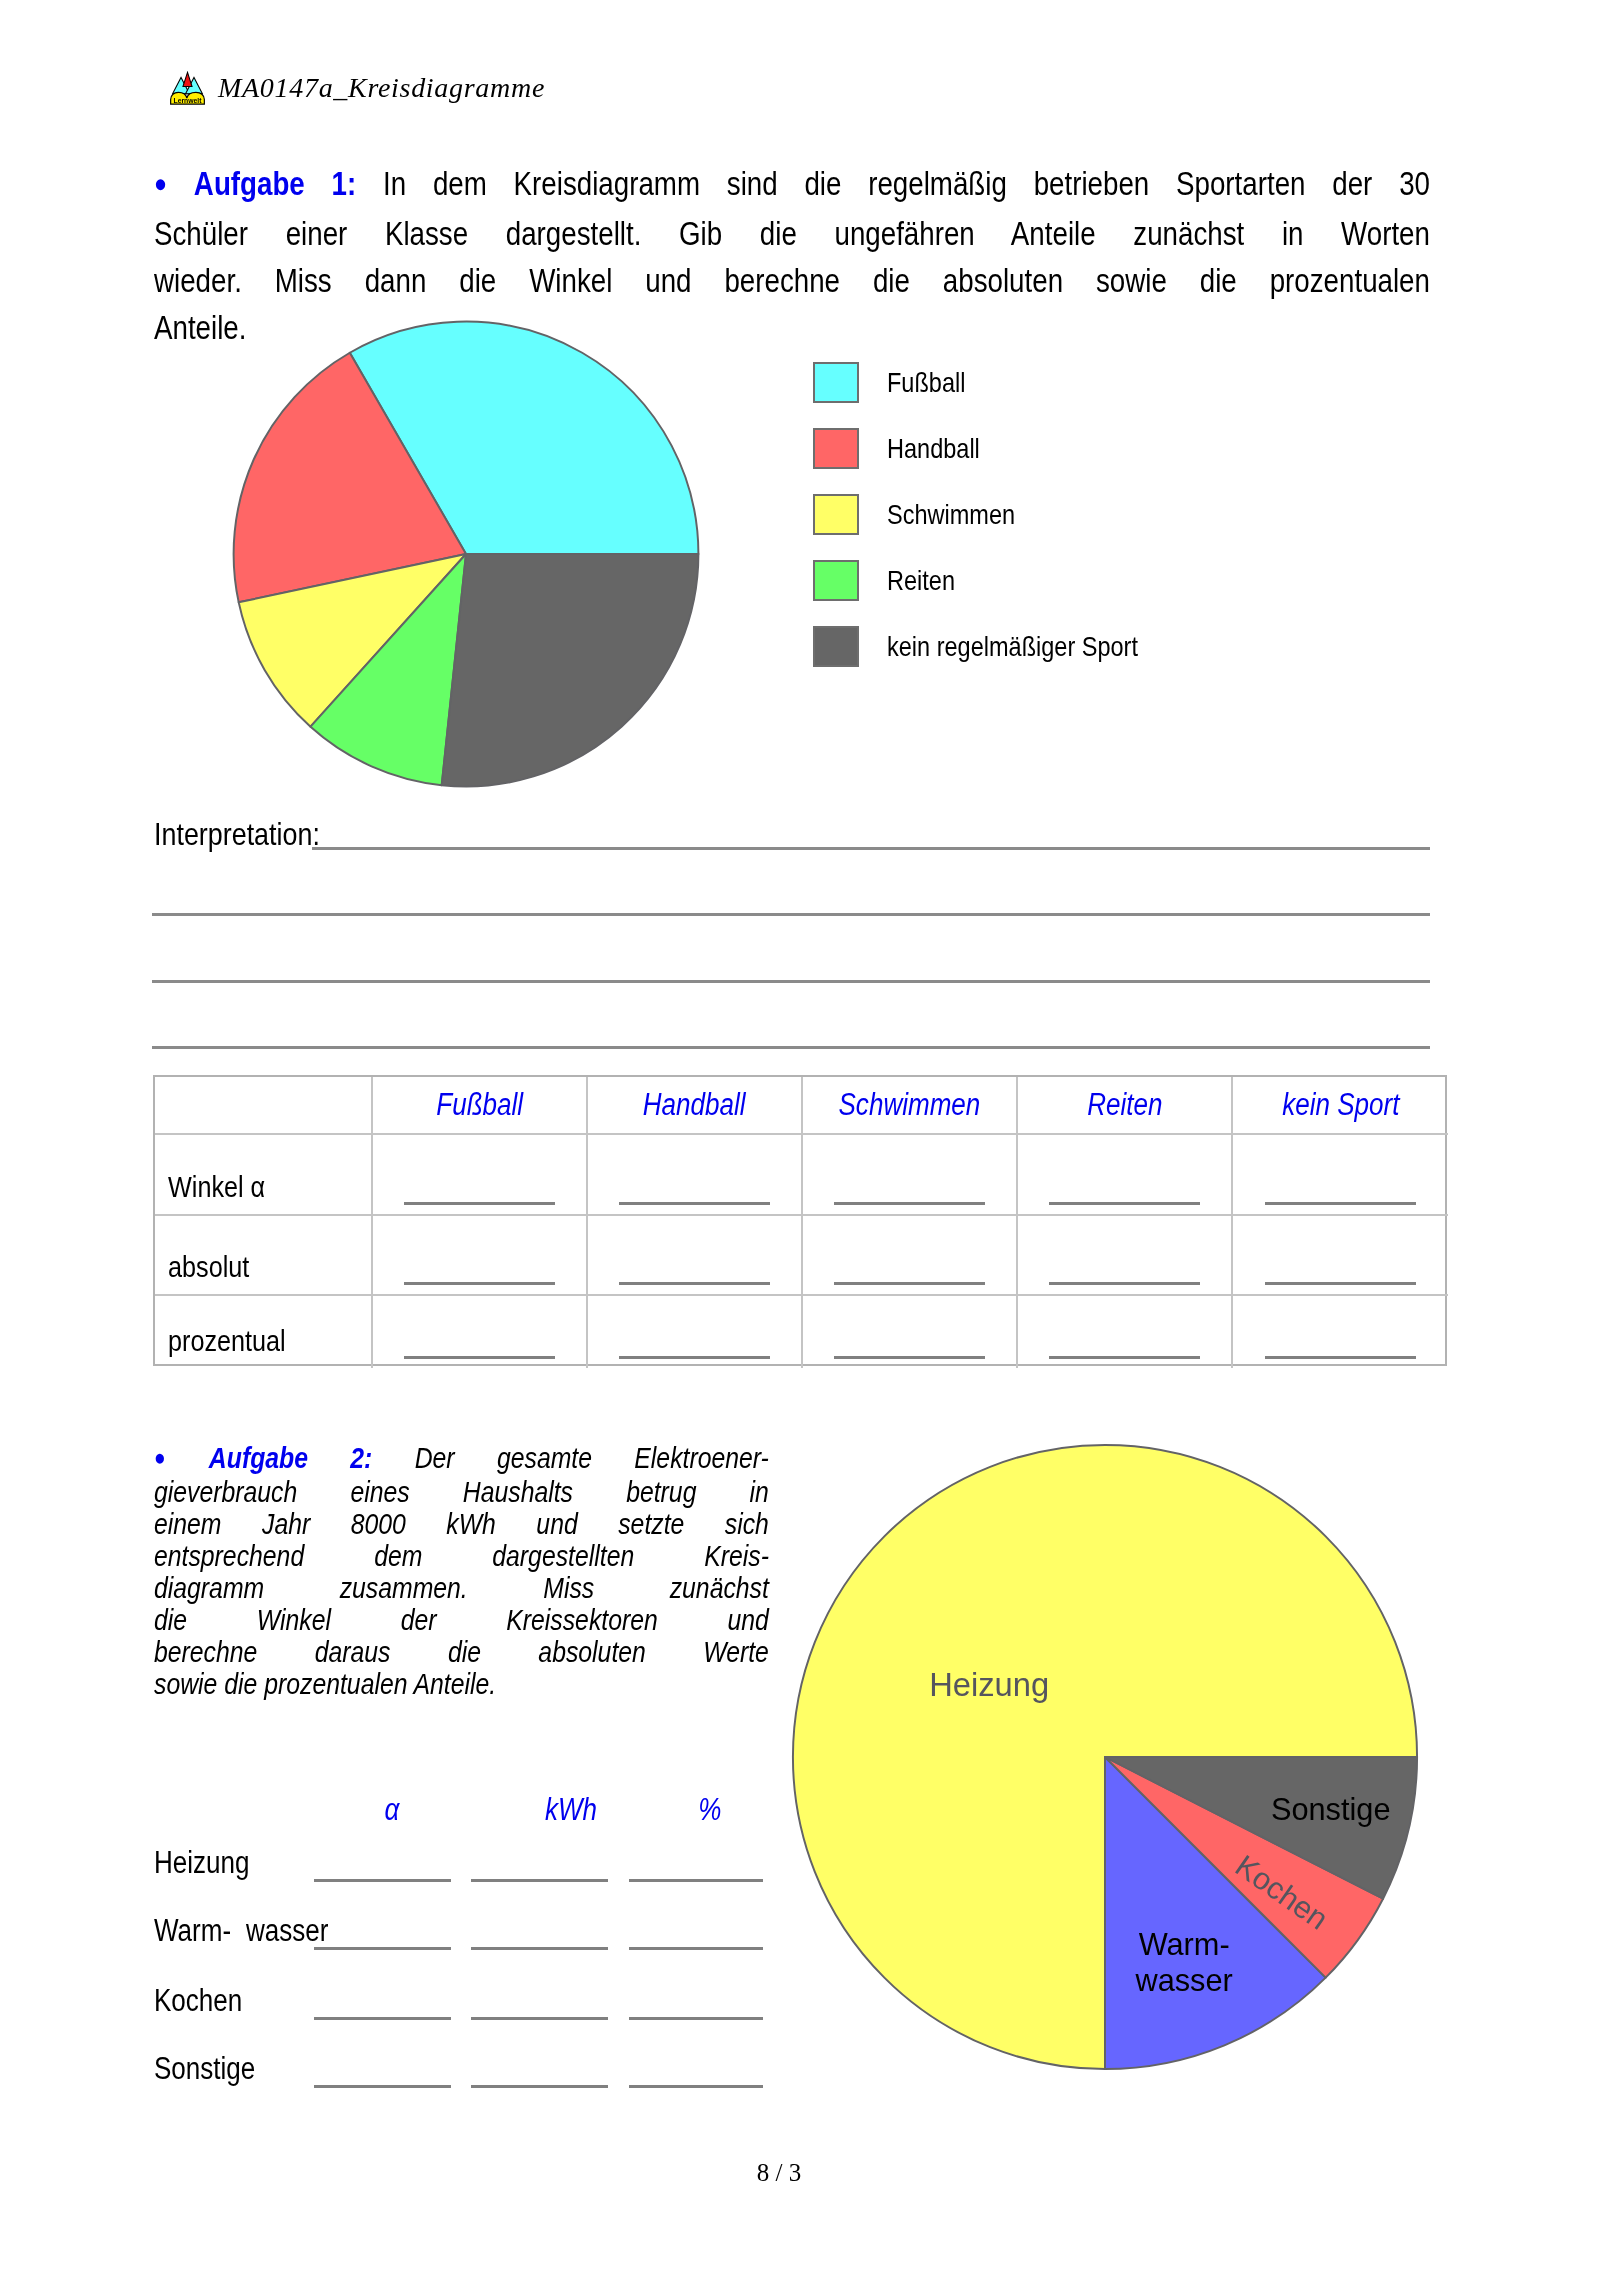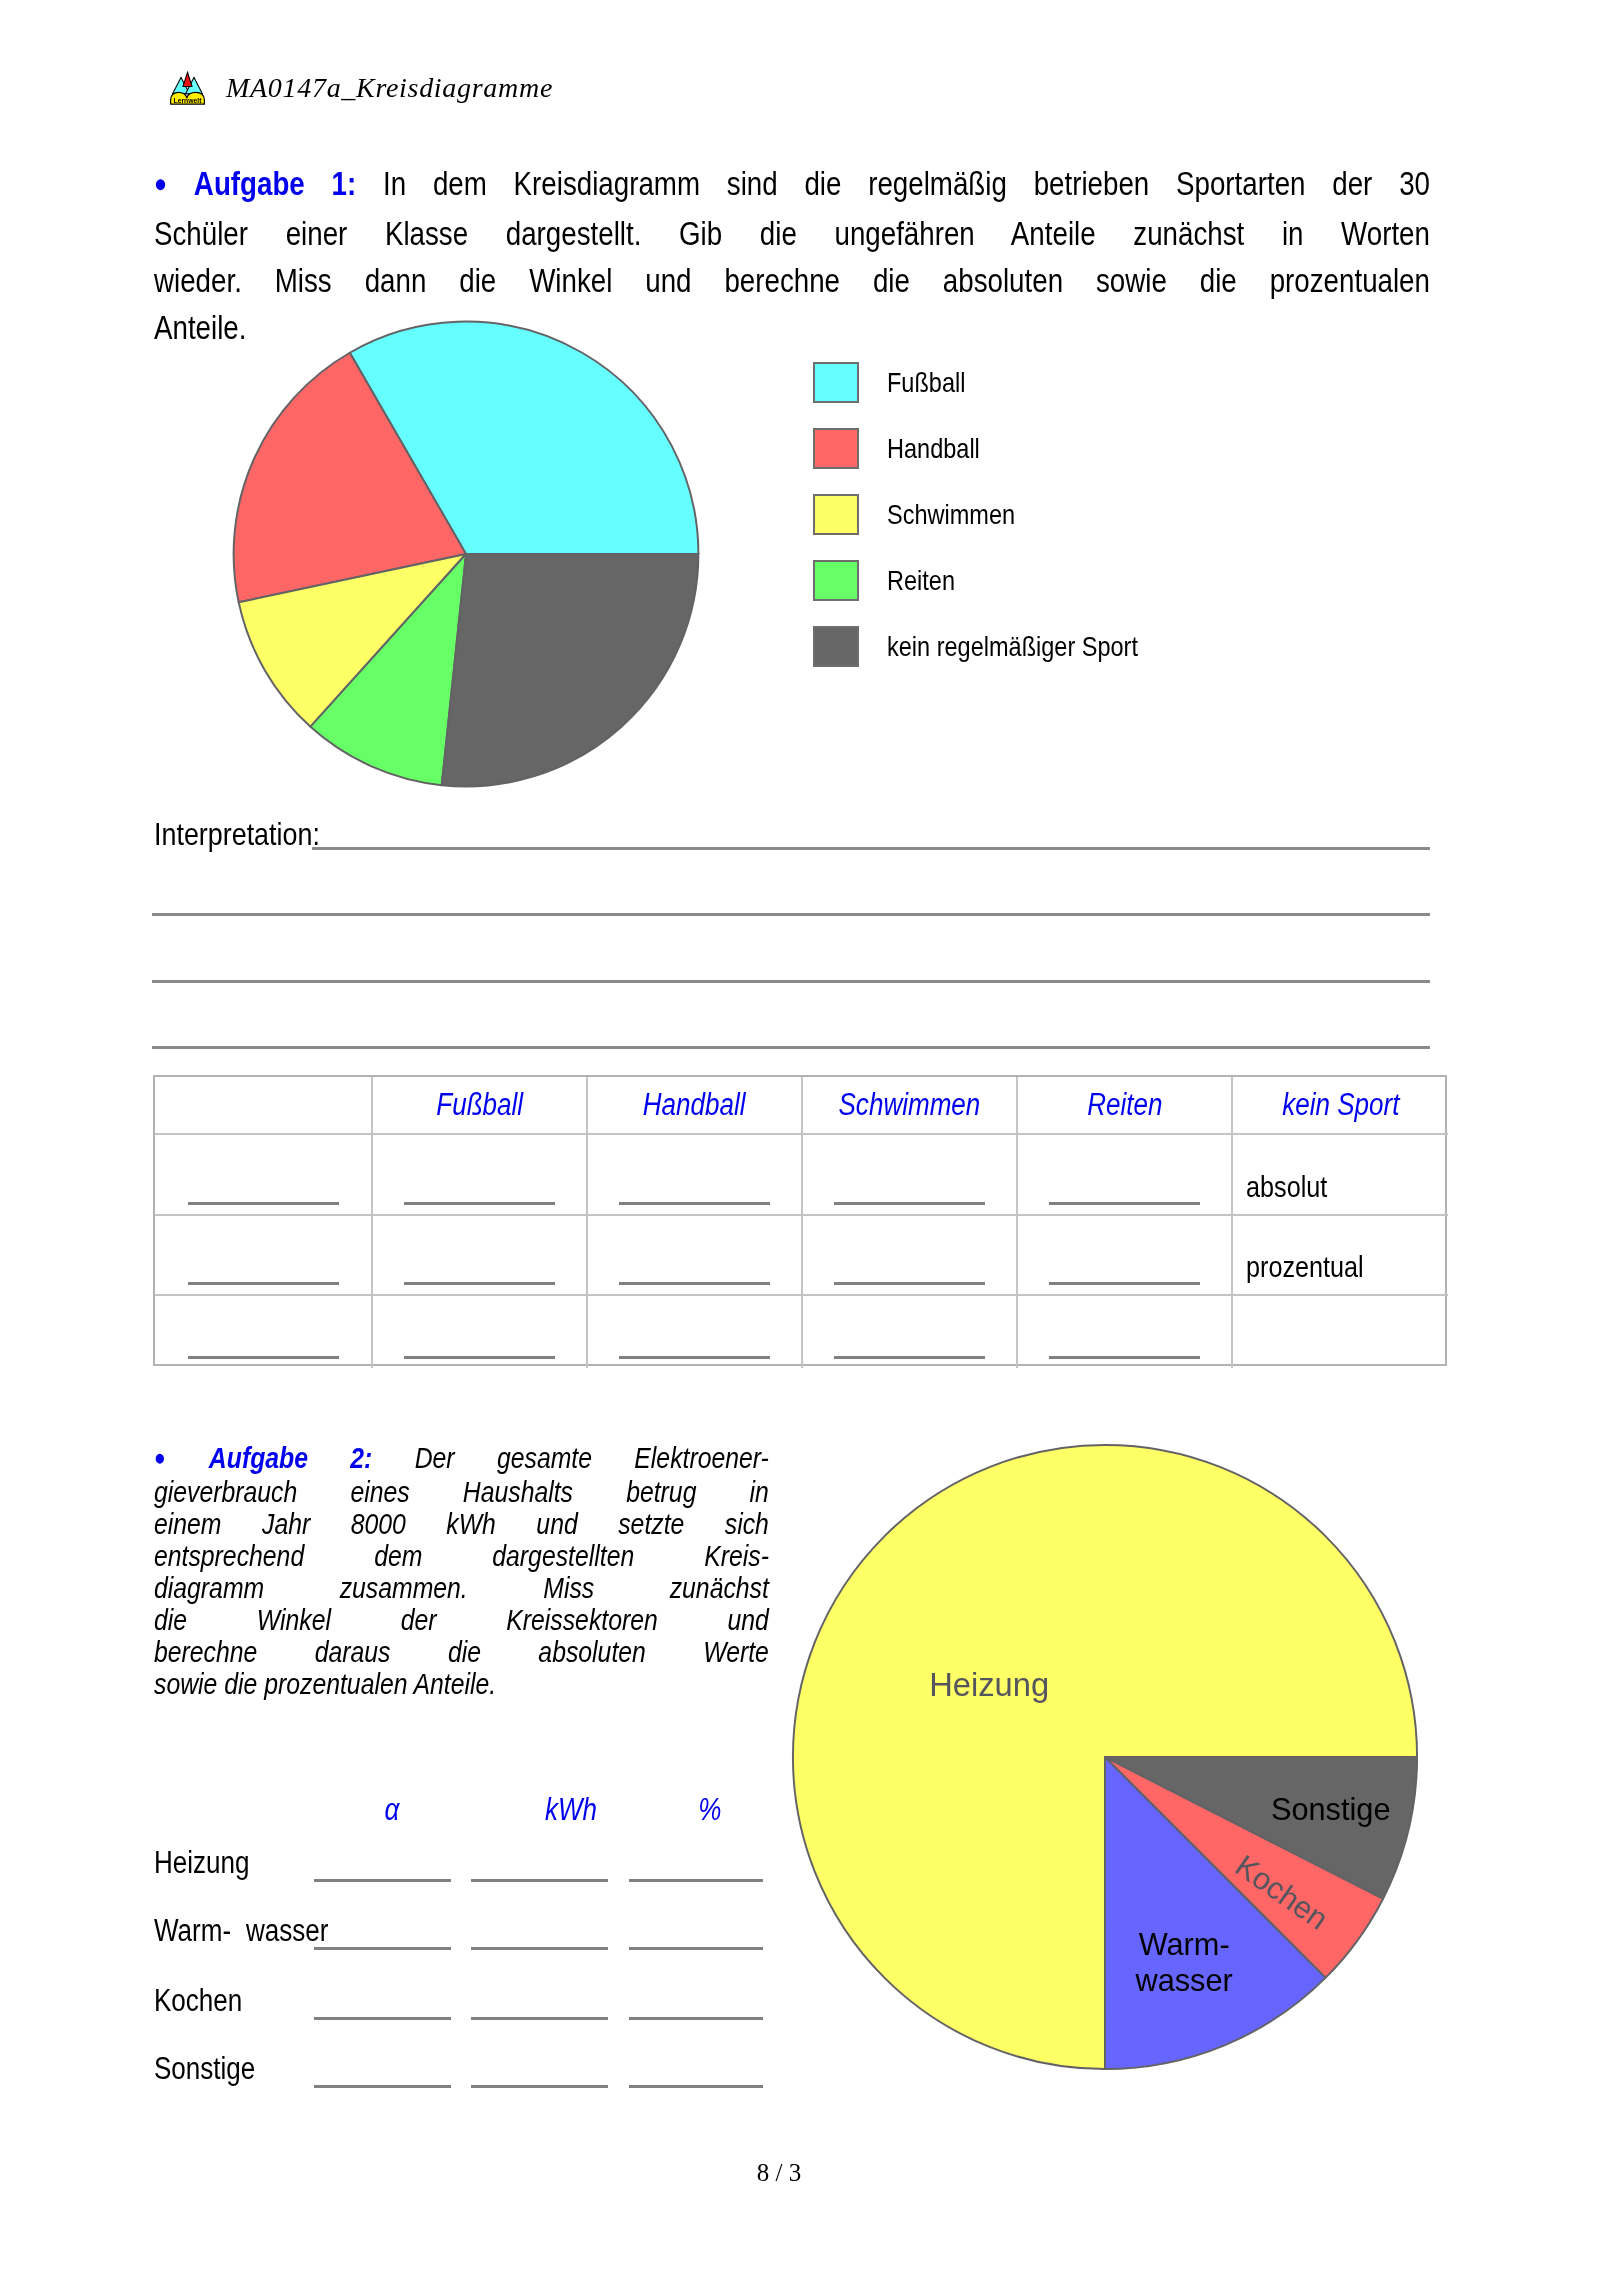--- a/index.html
+++ b/index.html
@@ -4,21 +4,21 @@
 <style>
   html,body { margin:0; padding:0; background:#e8e8e8; }
   .page {
     position:relative; width:1623px; height:2295px; background:#ffffff;
     font-family:"Liberation Sans", sans-serif; color:#000; overflow:hidden;
     margin:0 auto;
   }
   
   .logo { position:absolute; left:168px; top:71px; width:39px; height:35px; }
   .doc-title {
-    position:absolute; left:226px; top:72px;
+    position:absolute; left:218px; top:72px;
     font-family:"Liberation Serif", serif; font-style:italic;
     font-size:28px; letter-spacing:0.7px;
   }
   
   .cond-block { transform:scaleX(0.84); transform-origin:0 0; }
   .cond { display:inline-block; transform:scaleX(0.84); transform-origin:0 50%; white-space:nowrap; }
   .cond-c { display:inline-block; transform:scaleX(0.84); transform-origin:50% 50%; white-space:nowrap; }
   
   .para { position:absolute; overflow:visible; }
   .para .inner { }
@@ -144,20 +144,23 @@
       </div>
       <div class="th">
         <span class="cond-c">Schwimmen</span>
       </div>
       <div class="th">
         <span class="cond-c">Reiten</span>
       </div>
       <div class="th">
         <span class="cond-c">kein Sport</span>
       </div>
+      <div class="rowlab">
+        <span class="cond">Winkel α</span>
+      </div>
       <div class="cell">
         <span class="blank"></span>
       </div>
       <div class="cell">
         <span class="blank"></span>
       </div>
       <div class="cell">
         <span class="blank"></span>
       </div>
       <div class="cell">

